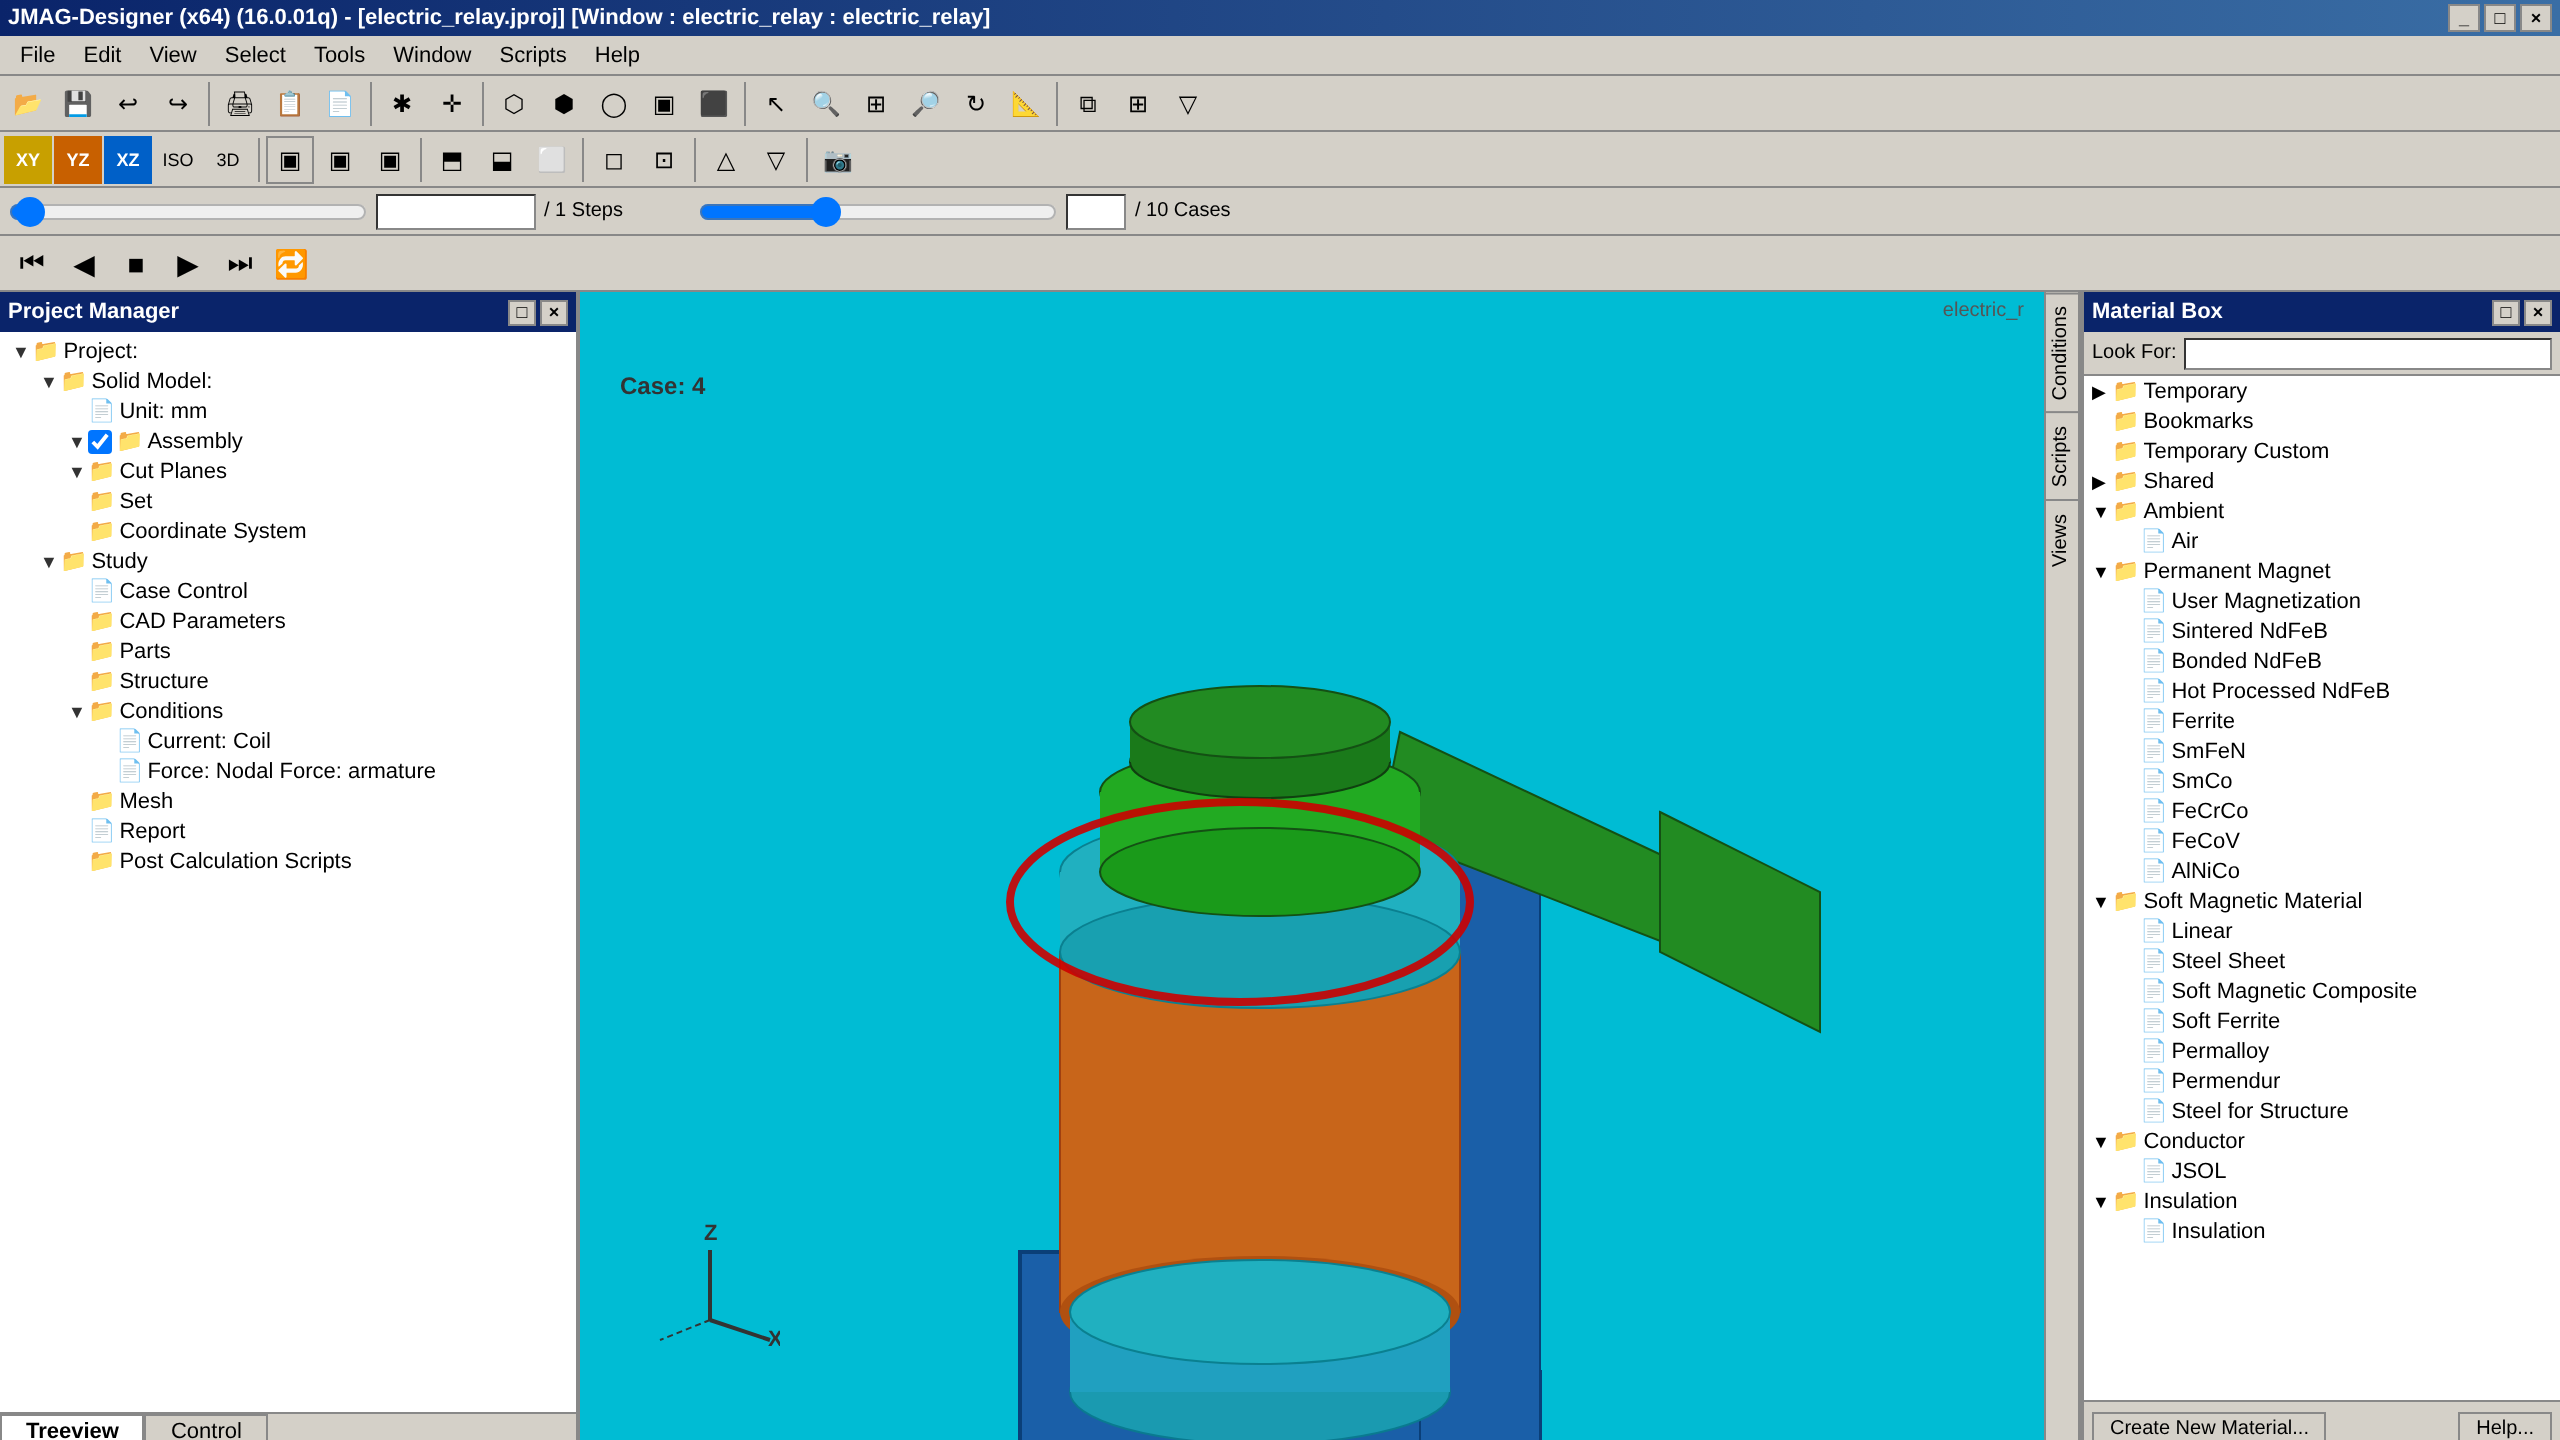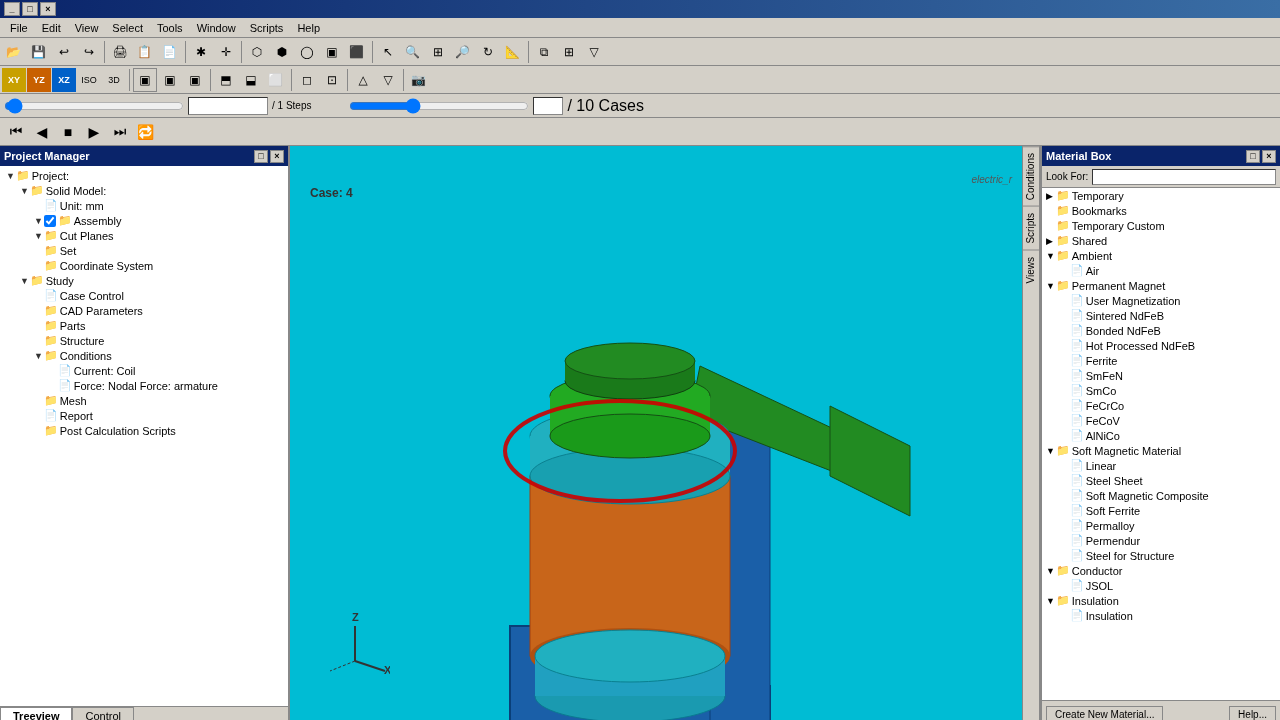--- a/index.html
+++ b/index.html
@@ -279,25 +279,24 @@
     #case-label {
       position: absolute;
       top: 40px;
       left: 20px;
       color: #333;
       font-size: 12px;
       font-weight: bold;
     }
     #viewport-label {
       position: absolute;
-      top: 28px;
+      top: 4px;
       right: 10px;
       color: #555;
       font-size: 10px;
-      font-style: italic;
     }
 
     
     #tooltip-bubble {
       position: absolute;
       top: 20px;
       left: 320px;
       background: white;
       border: 1px solid #ccc;
       border-radius: 8px;
@@ -328,20 +327,21 @@
 
     
     #right-tree::-webkit-scrollbar { width: 12px; }
     #right-tree::-webkit-scrollbar-track { background: #f0f0f0; }
     #right-tree::-webkit-scrollbar-thumb { background: #999; border: 1px solid #ccc; }
   </style>
 </head>
 <body>
 
 <div id="title-bar">
+  <span>JMAG-Designer (x64) (16.0.01q) - [electric_relay.jproj]  [Window : electric_relay : electric_relay]</span>
   <div id="title-bar-controls">
     <span>_</span>
     <span>□</span>
     <span>×</span>
   </div>
 </div>
 
 <div id="menu-bar">
   <div class="menu-item">File</div>
   <div class="menu-item">Edit</div>
@@ -408,21 +408,21 @@
   <div class="tb-btn">📷</div>
 </div>
 
 <div id="step-bar">
   <input type="range" class="step-input" min="0" max="1" value="0" style="width: 180px;">
   <input type="text" class="step-input" value="" style="width: 80px;">
   <span style="font-size:10px;">/ 1 Steps</span>
   <div style="width:30px;"></div>
   <input type="range" class="step-input" min="1" max="10" value="4" style="width: 180px;">
   <input type="text" class="case-input" style="">
-  <span style="font-size:16px;">/ 10 Cases</span>
+  <span style="font-size:10px;">/ 10 Cases</span>
 </div>
 
 <div id="playback-bar">
   <div class="play-btn">⏮</div>
   <div class="play-btn">◀</div>
   <div class="play-btn">■</div>
   <div class="play-btn">▶</div>
   <div class="play-btn">⏭</div>
   <div class="play-btn">🔁</div>
 </div>

